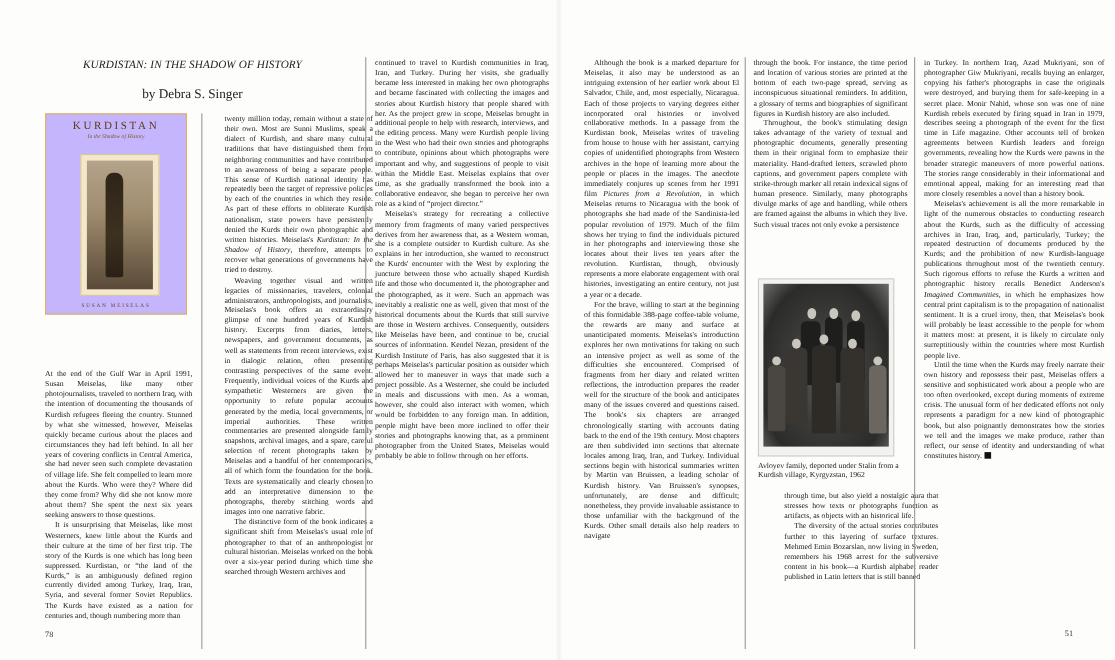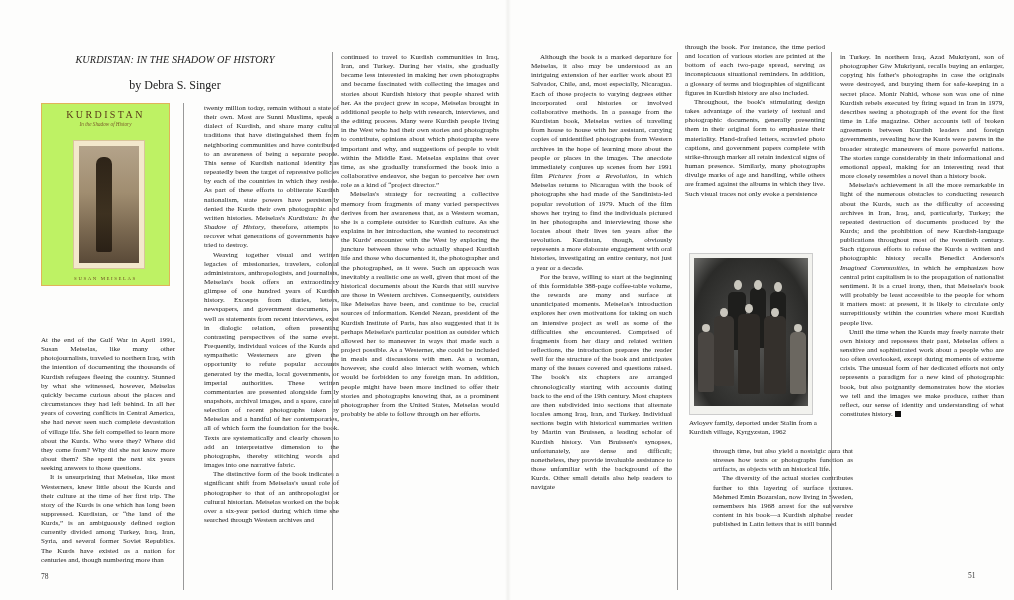--- a/index.html
+++ b/index.html
@@ -6,21 +6,21 @@
   html, body { width:1014px; height:600px; background:#ffffff; overflow:hidden; }
   body { position:relative; font-family:"Liberation Serif","DejaVu Serif",serif; color:#1f1f1f; }
   .spread { position:absolute; left:0; top:0; width:1014px; height:600px; background:#fdfdfc; }
   .title { position:absolute; left:38px; top:54px; width:274px; text-align:center; font-style:italic; font-size:10.2px; letter-spacing:0.1px; color:#222; }
   .byline { position:absolute; left:38px; top:78px; width:274px; text-align:center; font-size:12px; color:#222; }
   .col { position:absolute; font-size:7.05px; line-height:9.15px; text-align:justify; color:#222;font-family:Liberation Serif, serif; }
   .col p { margin:0; }
   .col p.ind { text-indent:9px; }
   .col i, .col em { font-style:italic;margin-top:41px; }
   .rule { position:absolute; width:1px; background:#999; }
-  .cover { position:absolute; left:41px; top:103px; width:129px; height:183px; background:#bef264; border:1px solid #e0b35a; }
+  .cover { position:absolute; left:41px; top:103px; width:129px; height:183px; background:#c4b5fd; border:1px solid #e0b35a; }
   .cover .ct { position:absolute; left:0; right:0; top:5px; text-align:center; font-size:10px; letter-spacing:2.4px; color:#5a3a1a; }
   .cover .cs { position:absolute; left:0; right:0; top:17px; text-align:center; font-size:5.2px; font-style:italic; color:#7a5a2a; }
   .cover .cphoto { position:absolute; left:31px; top:36px; width:72px; height:129px; background:#f3e8cc; border:1px solid #d8c59a; }
   .cover .cphoto .img { position:absolute; left:5px; top:5px; right:5px; bottom:5px; background:linear-gradient(180deg,#b4a38a 0%,#a08d70 40%,#7c6a52 70%,#5a4a38 100%); }
   .cover .cphoto .fig { position:absolute; left:22px; top:16px; width:16px; height:95px; background:linear-gradient(180deg,#2e2418 0%,#3d3120 60%,#2a2016 100%); border-radius:7px 7px 2px 2px; }
   .cover .ca { position:absolute; left:0; right:0; bottom:4px; text-align:center; font-size:4.8px; letter-spacing:1.6px; color:#6a4a22; }
   .caption1 { position:absolute; left:41px; top:289px; width:134px; font-size:7.05px; line-height:9.15px; font-style:italic; text-align:justify; color:#222; }
   .photo2 { position:absolute; left:689px; top:253px; width:124px; height:162px; background:#f2f2ee; border:1px solid #ccc; }
   .photo2 .img { position:absolute; left:4px; top:4px; right:4px; bottom:8px; background:radial-gradient(ellipse at 50% 55%,#5a5a58 0%,#3a3a38 45%,#2b2b29 75%,#6d6d6a 100%); }
   .photo2 .p { position:absolute; background:#1e1e1c; border-radius:5px 5px 2px 2px; }
@@ -71,21 +71,21 @@
     <p class="ind">Meiselas's strategy for recreating a collective memory from fragments of many varied perspectives derives from her awareness that, as a Western woman, she is a complete outsider to Kurdish culture. As she explains in her introduction, she wanted to reconstruct the Kurds' encounter with the West by exploring the juncture between those who actually shaped Kurdish life and those who documented it, the photographer and the photographed, as it were. Such an approach was inevitably a realistic one as well, given that most of the historical documents about the Kurds that still survive are those in Western archives. Consequently, outsiders like Meiselas have been, and continue to be, crucial sources of information. Kendel Nezan, president of the Kurdish Institute of Paris, has also suggested that it is perhaps Meiselas's particular position as outsider which allowed her to maneuver in ways that made such a project possible. As a Westerner, she could be included in meals and discussions with men. As a woman, however, she could also interact with women, which would be forbidden to any foreign man. In addition, people might have been more inclined to offer their stories and photographs knowing that, as a prominent photographer from the United States, Meiselas would probably be able to follow through on her efforts.</p>
   </div>
 
   <div class="col" style="left:531px; top:53px; width:141px;">
     <p class="ind"><span>Although the book is a marked departure for Meiselas, it also may be understood as an intriguing extension of her earlier work about El Salvador, Chile, and, most especially, Nicaragua. Each of those projects to varying degrees either incorporated oral histories or involved collaborative methods. In a passage from the Kurdistan book, Meiselas writes of traveling from house to house with her assistant, carrying copies of unidentified photographs from Western archives in the hope of learning more about the people or places in the images. The anecdote immediately conjures up scenes from her 1991 film </span><i>Pictures from a Revolution</i><span>, in which Meiselas returns to Nicaragua with the book of photographs she had made of the Sandinista-led popular revolution of 1979. Much of the film shows her trying to find the individuals pictured in her photographs and interviewing those she locates about their lives ten years after the revolution. Kurdistan, though, obviously represents a more elaborate engagement with oral histories, investigating an entire century, not just a year or a decade.</span></p>
     <p class="ind">For the brave, willing to start at the beginning of this formidable 388-page coffee-table volume, the rewards are many and surface at unanticipated moments. Meiselas's introduction explores her own motivations for taking on such an intensive project as well as some of the difficulties she encountered. Comprised of fragments from her diary and related written reflections, the introduction prepares the reader well for the structure of the book and anticipates many of the issues covered and questions raised. The book's six chapters are arranged chronologically starting with accounts dating back to the end of the 19th century. Most chapters are then subdivided into sections that alternate locales among Iraq, Iran, and Turkey. Individual sections begin with historical summaries written by Martin van Bruissen, a leading scholar of Kurdish history. Van Bruissen's synopses, unfortunately, are dense and difficult; nonetheless, they provide invaluable assistance to those unfamiliar with the background of the Kurds. Other small details also help readers to navigate</p>
   </div>
 
   <div class="rule" style="left:677px; top:52px; height:538px;"></div>
 
-  <div class="col" style="left:685px; top:43px; width:140px;">
+  <div class="col" style="left:685px; top:53px; width:140px;">
     <p>through the book. For instance, the time period and location of various stories are printed at the bottom of each two-page spread, serving as inconspicuous situational reminders. In addition, a glossary of terms and biographies of significant figures in Kurdish history are also included.</p>
     <p class="ind">Throughout, the book's stimulating design takes advantage of the variety of textual and photographic documents, generally presenting them in their original form to emphasize their materiality. Hand-drafted letters, scrawled photo captions, and government papers complete with strike-through marker all retain indexical signs of human presence. Similarly, many photographs divulge marks of age and handling, while others are framed against the albums in which they live. Such visual traces not only evoke a persistence</p>
   </div>
 
   <div class="photo2">
     <div class="img"></div>
     <div class="p" style="left:38px; top:38px; width:18px; height:58px;"></div>
     <div class="p" style="left:60px; top:34px; width:16px; height:60px;"></div>
     <div class="p" style="left:80px; top:38px; width:16px; height:56px;"></div>
     <div class="p" style="left:24px; top:62px; width:20px; height:70px; background:#3a3632;"></div>

